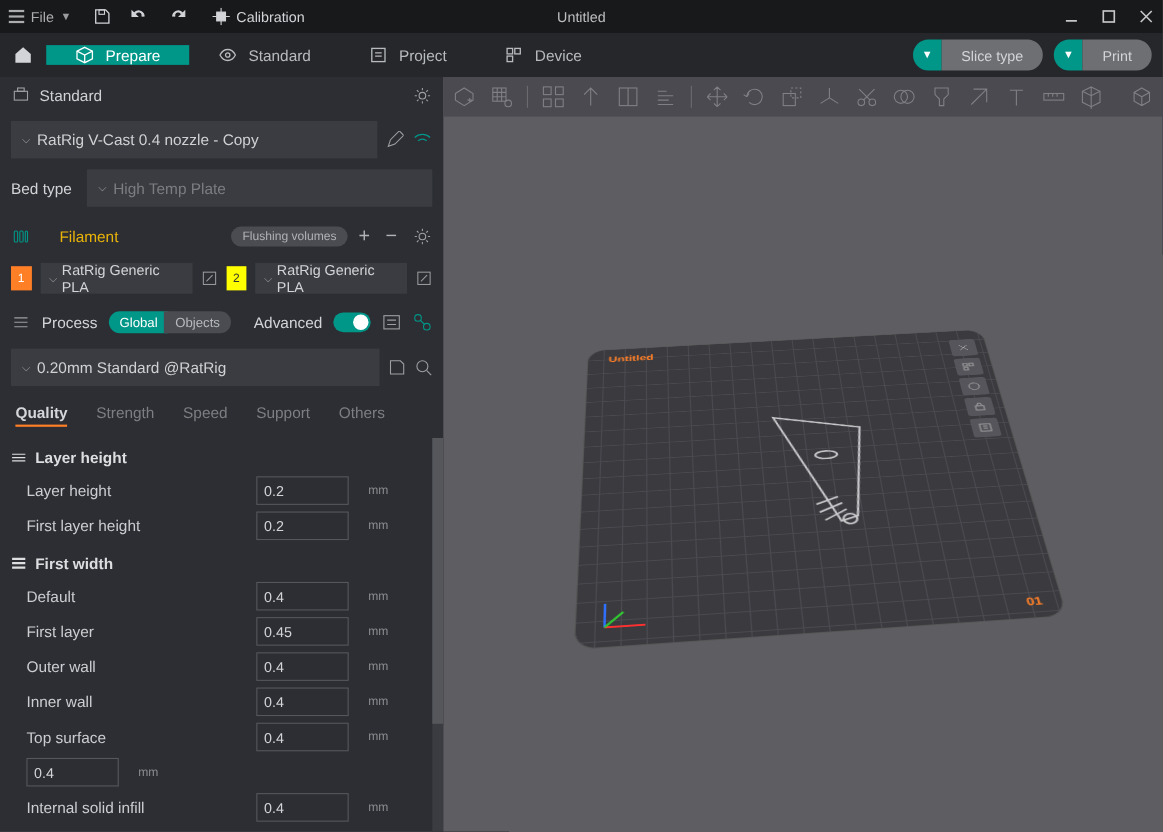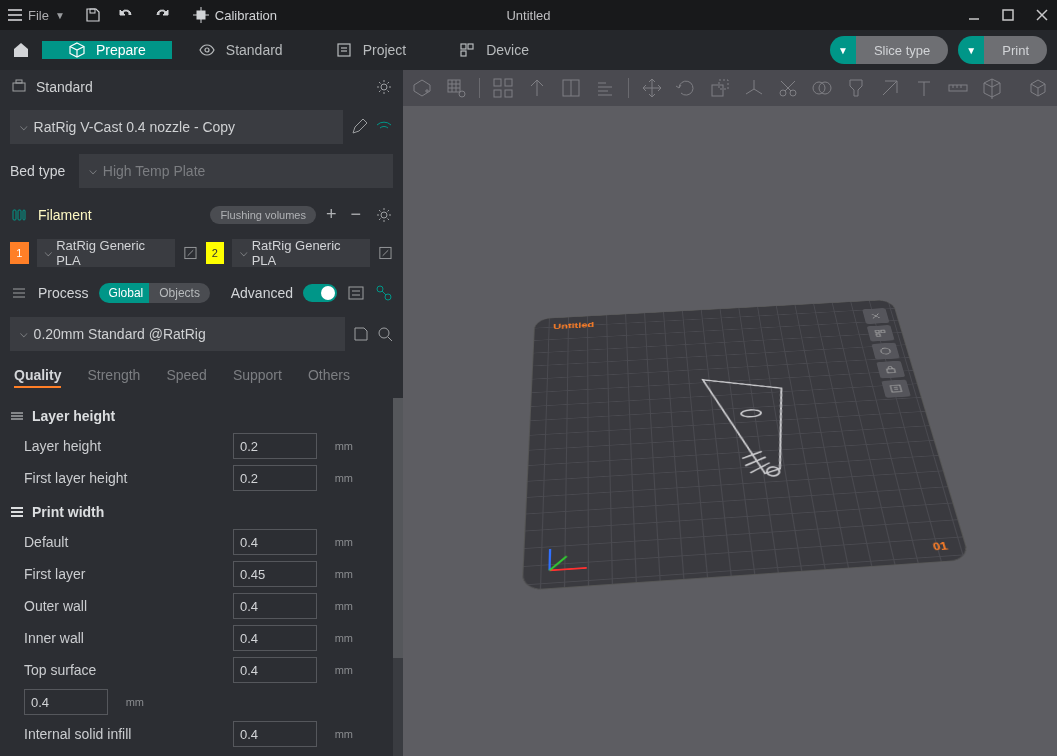--- a/index.html
+++ b/index.html
@@ -38,21 +38,21 @@
     .section-head .spacer { flex: 1; }
     .gear { width: 18px; height: 18px; stroke: #9d9fa2; fill: none; }
     .select-row { display: flex; padding: 6px 10px; gap: 8px; align-items: center; }
     .select-box { flex: 1; background: #3a3c41; height: 34px; display: flex; align-items: center; padding: 0 10px; gap: 6px; color: #cfd1d3; font-size: 14px; }
     .select-box.muted { color: #7b7d81; }
     .chev-sm { font-size: 10px; color: #9a9c9f; }
     .bed-row { display: flex; padding: 4px 10px 10px; gap: 14px; align-items: center; }
     .bed-label { color: #d2d4d7; font-size: 14px; }
 
     .fil-head { display: flex; align-items: center; padding: 6px 10px; gap: 10px; }
-    .fil-head .title { font-size: 14px; color: #fef9c3; }
+    .fil-head .title { font-size: 14px; color: #eab308; margin-left: 16px; }
     .flush-badge { background: #4a4c51; border-radius: 12px; padding: 3px 10px; font-size: 11px; color: #b0b2b5; }
     .fil-btns { display: flex; gap: 14px; align-items: center; }
     .filament-row { display: flex; padding: 8px 10px; gap: 8px; align-items: center; }
     .swatch { width: 20px; height: 22px; display: flex; align-items: center; justify-content: center; font-size: 11px; }
     .swatch.o { background: #ff7f27; color: #fff; }
     .swatch.y { background: #ffff00; color: #333; }
     .fil-select { background: #3a3c41; height: 28px; display: flex; align-items: center; padding: 0 8px; gap: 4px; min-width: 138px; }
     .pencil { width: 16px; height: 16px; stroke: #9b9d9f; fill: none; }
 
     .proc-head { display: flex; align-items: center; padding: 8px 10px; gap: 10px; }
@@ -335,21 +335,21 @@
         </div>
         <div class="param-row">
           <span class="param-name">First layer height</span>
           <input class="param-input" value="0.2" style="">
           <span class="unit">mm</span>
         </div>
         <div class="group-lbl">
           <svg width="14" height="14" viewBox="0 0 14 14" fill="none" stroke="#dcdee0">
               <path d="M1 3h12M1 7h12M1 11h12" stroke-width="2"></path>
             </svg>
-          <span>Print width</span>
+          <span>First width</span>
         </div>
         <div class="param-row">
           <span class="param-name">Default</span>
           <input class="param-input" value="0.4" style="">
           <span class="unit">mm</span>
         </div>
         <div class="param-row">
           <span class="param-name">First layer</span>
           <input class="param-input" value="0.45" style="">
           <span class="unit">mm</span>

